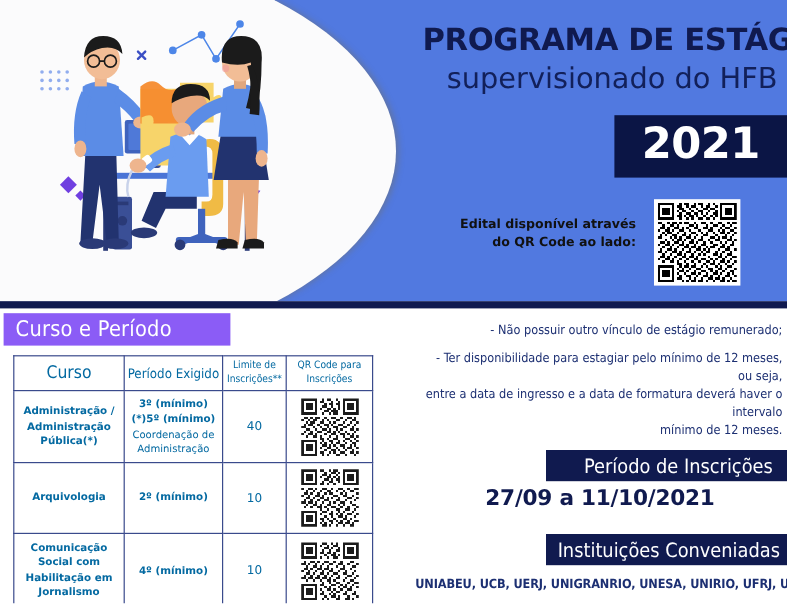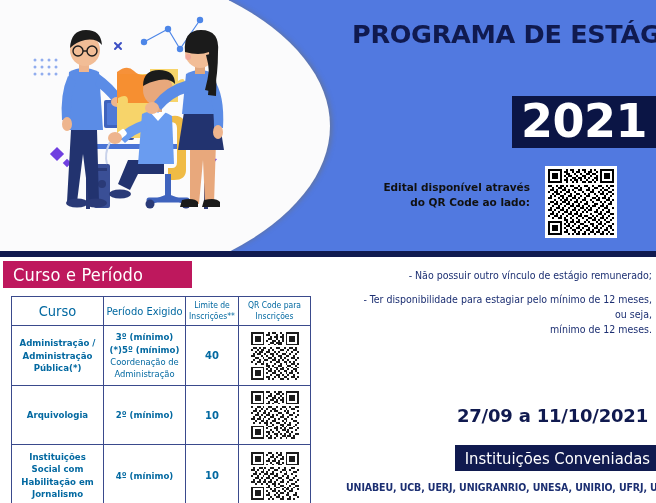--- a/index.html
+++ b/index.html
@@ -60,21 +60,21 @@
     position: absolute;
     left: 512px; top: 96px;
     width: 144px; height: 52px;
     background: #0b1545;
     display: flex;
     align-items: center;
     justify-content: center;
   }
   .year-text {
     font-family: "DejaVu Sans", sans-serif;
-    font-size: 46px;
+    font-size: 36px;
     font-weight: 700;
     color: #ffffff;
     letter-spacing: -0.5px;
     line-height: 1;
     padding-bottom: 2px;
   }
   .edital-text {
     position: absolute;
     left: 370px; top: 180px;
     width: 160px;
@@ -99,21 +99,21 @@
     left: 0; top: 251px;
     width: 656px; height: 6px;
     background: #101a4f;
   }
 
   
   .section-banner {
     position: absolute;
     left: 3px; top: 261px;
     width: 189px; height: 27px;
-    background: #be185d;
+    background: #8b5cf6;
     display: flex;
     align-items: center;
   }
   .section-banner-label {
     font-family: "DejaVu Sans Condensed", "DejaVu Sans", sans-serif;
     font-size: 18px;
     font-weight: 400;
     color: #ffffff;
     padding-left: 10px;
     letter-spacing: 0.2px;
@@ -165,21 +165,21 @@
     font-weight: 700;
     line-height: 1.45;
   }
   .cell-period .reg {
     font-weight: 400;
     font-size: 8.4px;
   }
   .cell-limit {
     font-family: "DejaVu Sans", sans-serif;
     font-size: 10px;
-    font-weight: 700;
+    font-weight: 400;
   }
   .cell-qr { padding: 4px 2px; }
   .qr-small {
     width: 48px; height: 48px;
     display: inline-block;
     vertical-align: middle;
   }
 
   
   .req-list {
@@ -210,21 +210,21 @@
     padding-right: 12px;
     white-space: nowrap;
   }
   .strip-inscricoes { left: 455px; top: 375px; width: 201px; height: 26px; }
   .strip-instituicoes { left: 455px; top: 445px; width: 207px; height: 26px; }
 
   .dates-line {
     position: absolute;
     left: 352px; top: 405px;
     width: 296px;
-    text-align: right;
+    text-align: center;
     font-family: "DejaVu Sans", sans-serif;
     font-size: 18px;
     font-weight: 700;
     color: #101a4f;
     letter-spacing: -0.2px;
     white-space: nowrap;
   }
   .institutions-line {
     position: absolute;
     left: 346px; top: 481px;
@@ -380,20 +380,21 @@
         <rect x="173" y="50" width="10" height="12" fill="#e0a77e"></rect>
         <ellipse cx="178" cy="40" rx="15" ry="16" fill="#f2bd96"></ellipse>
         <path d="M163 40 q-2 -22 16 -22 q19 0 17 22 q0 22 -4 40 l-9 -2 q6 -22 4 -38 q-10 4 -24 0 z" fill="#1b1b1b"></path>
         <path d="M188 42 q8 16 6 42 l-8 -1 q3 -24 -2 -40 z" fill="#1b1b1b"></path>
         <circle cx="166" cy="45" r="3" fill="#f09a9a" opacity="0.6"></circle>
       </svg>
     </div>
 
     <div class="header-text-block">
       <div class="title-main">PROGRAMA DE ESTÁGIO</div>
+      <div class="title-sub">supervisionado do HFB</div>
     </div>
 
     <div class="year-box">
       <span class="year-text">2021</span>
     </div>
 
     <div class="edital-text">Edital  disponível  através do QR Code ao lado:</div>
 
     <div class="header-qr">
       <svg viewBox="0 0 33 33" width="66" height="66" shape-rendering="crispEdges" xmlns="http://www.w3.org/2000/svg">
@@ -1045,21 +1046,21 @@
                 <rect x="15" y="24" width="1" height="1"></rect>
                 <rect x="18" y="24" width="1" height="1"></rect>
                 <rect x="21" y="24" width="2" height="1"></rect>
             </g>
           </svg>
         </td>
       </tr>
 
       <tr>
         <td class="cell-course" style="height:62px">
-          <div>Instituições</div>
+          <div>Comunicação</div>
           <div>Social com</div>
           <div>Habilitação em</div>
           <div>Jornalismo</div>
         </td>
         <td class="cell-period">
           <div>4º (mínimo)</div>
         </td>
         <td class="cell-limit">10</td>
         <td class="cell-qr">
           <svg class="qr-small" viewBox="0 0 25 25" shape-rendering="crispEdges" xmlns="http://www.w3.org/2000/svg">
@@ -1207,24 +1208,28 @@
           </svg>
         </td>
       </tr>
     </tbody>
   </table>
 
   <div class="req-list">
     <div class="req-item">- Não possuir outro vínculo de estágio remunerado;</div>
     <div class="req-item">
       <div>- Ter disponibilidade para estagiar pelo mínimo de 12 meses, ou seja,</div>
+      <div>entre a data de ingresso e a data de formatura deverá haver o intervalo</div>
       <div>mínimo de 12 meses.</div>
     </div>
   </div>
 
+  <div class="navy-strip strip-inscricoes">
+    <span class="navy-strip-label">Período de Inscrições</span>
+  </div>
   <div class="dates-line">27/09 a 11/10/2021</div>
 
   <div class="navy-strip strip-instituicoes">
     <span class="navy-strip-label">Instituições Conveniadas</span>
   </div>
   <div class="institutions-line">UNIABEU, UCB, UERJ, UNIGRANRIO, UNESA, UNIRIO, UFRJ, UFF e UVA</div>
 
 </div>
 
 </body></html>

